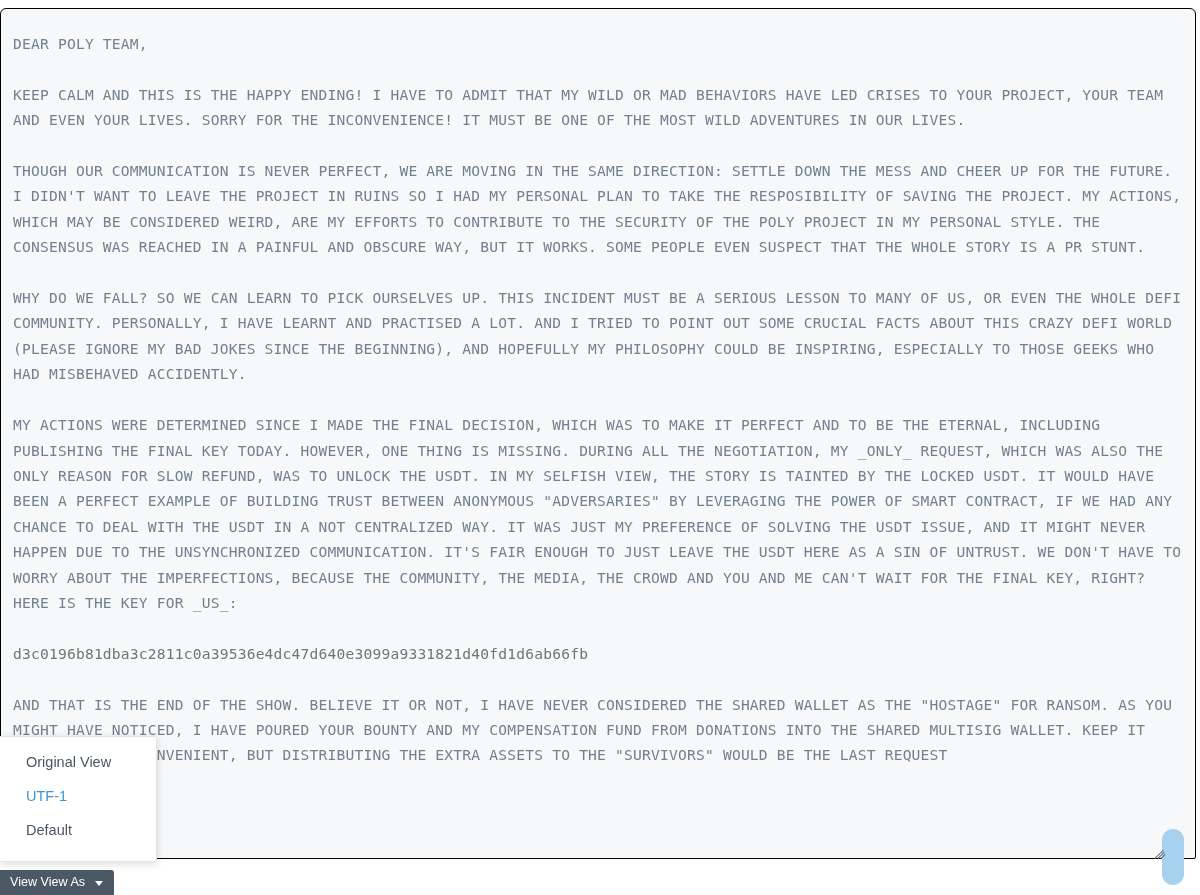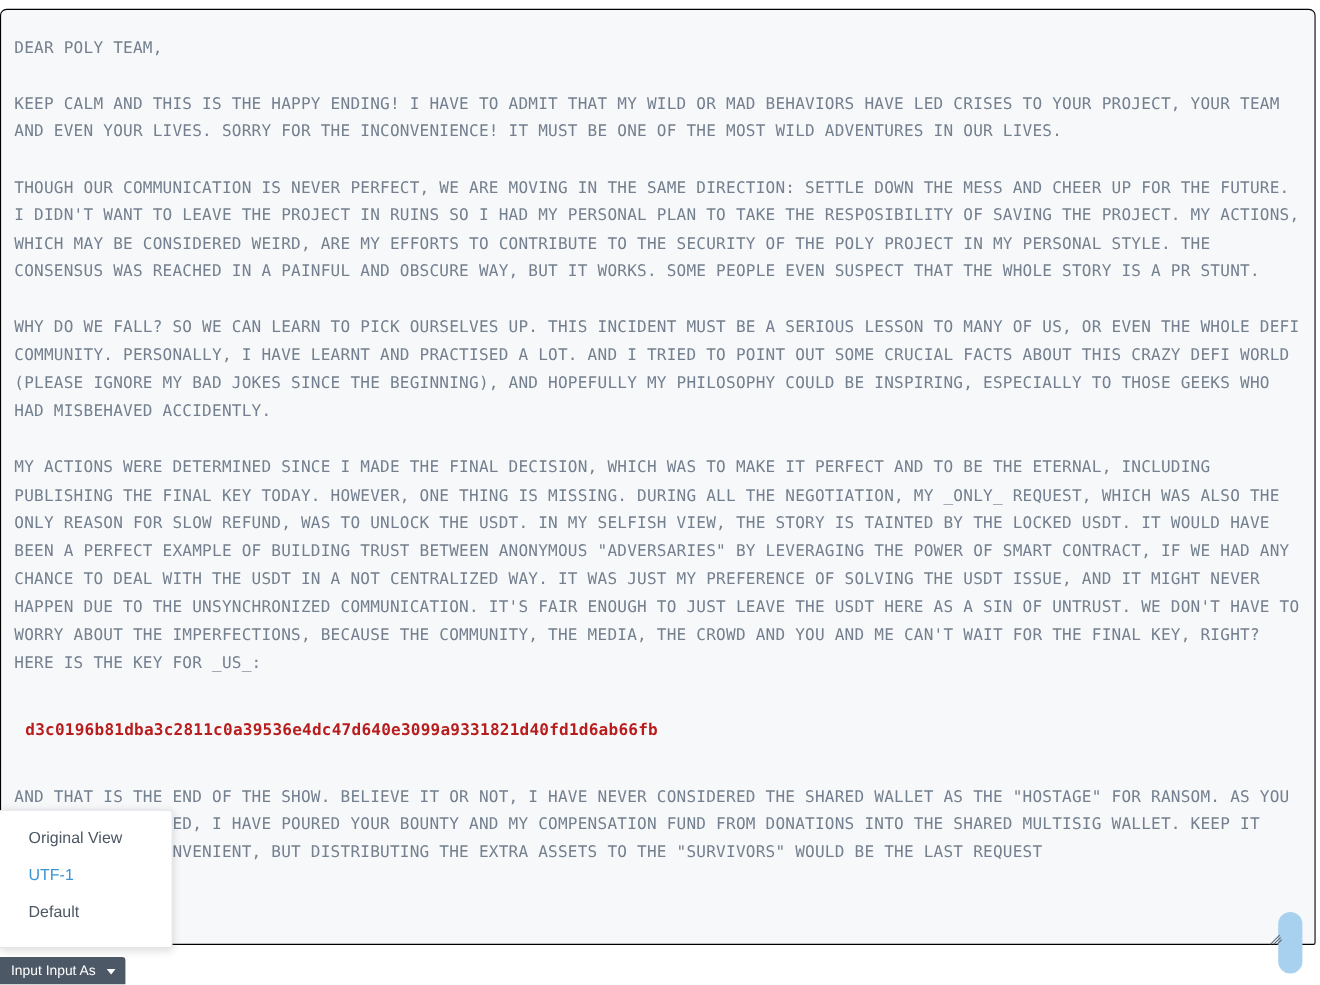--- a/index.html
+++ b/index.html
@@ -44,28 +44,27 @@
     margin: 0;
     font-family: "DejaVu Sans Mono", "Liberation Mono", monospace;
     font-size: 14.6px;
     line-height: 25.4px;
     color: #74808f;
     letter-spacing: 0.2px;
     white-space: pre-wrap;
     word-break: normal;
   }
   .msg-key {
-    margin: 10px;
+    margin: 0;
     font-family: "DejaVu Sans Mono", "Liberation Mono", monospace;
     font-size: 14.6px;
     line-height: 25.4px;
-    color: #b91c1c;
+    color: #737373;
     letter-spacing: 0.2px;
     white-space: pre-wrap;
-    font-weight: bold;
   }
 
   
   .resize-handle {
     position: absolute;
     left: 1162px;
     top: 829px;
     width: 22px;
     height: 56px;
     background: #a8d1ef;
@@ -188,17 +187,17 @@
     </span>
   </div>
 
   <div class="dropdown-menu">
     <div class="dropdown-item">Original View</div>
     <div class="dropdown-item selected">UTF-1</div>
     <div class="dropdown-item">Default</div>
   </div>
 
   <button class="view-input-btn">
-    <span>Input Input As</span>
+    <span>View View As</span>
     <span class="caret"></span>
   </button>
 
 </div>
 
 </body></html>

